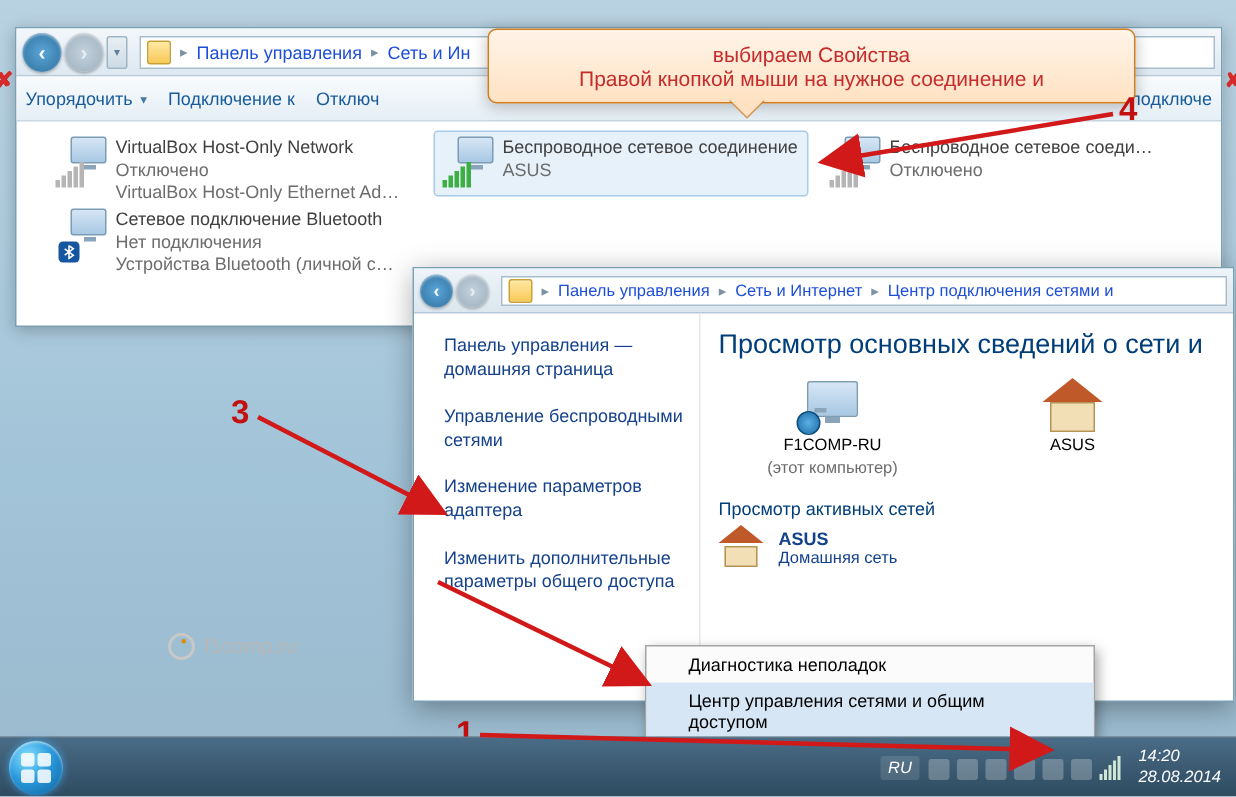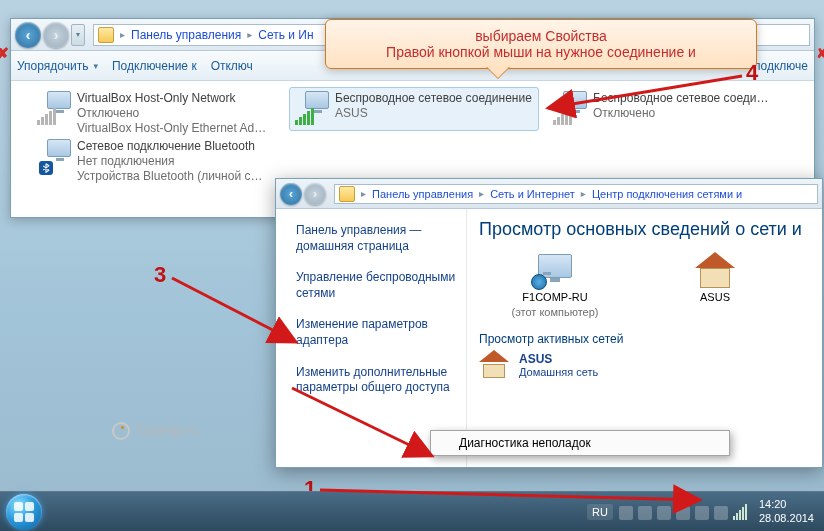--- a/index.html
+++ b/index.html
@@ -138,21 +138,21 @@
     display:flex; align-items:center; padding:0 6px; color:#fff; font-size:11px;
   }
   .start {
     width:36px;height:36px;border-radius:50%;
     background:radial-gradient(circle at 35% 30%, #85e0ff 0%, #2b9add 45%, #0b5f9b 100%);
     box-shadow:0 0 6px rgba(70,180,255,.7), inset 0 1px 2px rgba(255,255,255,.6);
     display:grid; grid-template:1fr 1fr/1fr 1fr; gap:2px; padding:8px;
   }
   .start span{background:rgba(255,255,255,.85);border-radius:2px;}
   .tb-space{flex:1;}
-  .tray{ display:flex; align-items:center; gap:6px; padding-right:4px;}
+  .tray{ display:flex; align-items:center; gap:6px; padding-right:4px;font-style:italic;}
   .tray .lang{ background:rgba(255,255,255,.12); padding:2px 5px; border-radius:2px;}
   .tray-icons{display:flex;gap:5px;align-items:flex-end;}
   .tico{width:14px;height:14px;opacity:.85;background:rgba(255,255,255,.3);border-radius:2px;}
   .wifi-ico{display:flex;gap:1px;align-items:flex-end;}
   .wifi-ico span{width:2px;background:#cfe6d4;}
   .wifi-ico span:nth-child(1){height:4px;} .wifi-ico span:nth-child(2){height:7px;}
   .wifi-ico span:nth-child(3){height:10px;} .wifi-ico span:nth-child(4){height:13px;}
   .wifi-ico span:nth-child(5){height:16px;}
   .clock{ text-align:left; line-height:1.2; padding-left:6px;}
 
@@ -326,20 +326,21 @@
           <div class="net-name">ASUS</div>
           <div class="net-sub">Домашняя сеть</div>
         </div>
       </div>
     </div>
   </div>
 </div>
 
 <div class="ctxmenu">
   <div>Диагностика неполадок</div>
+  <div class="hov">Центр управления сетями и общим доступом</div>
 </div>
 
 <div class="watermark">
   <span class="wm-ico"></span>
   <span>f1comp.ru</span>
 </div>
 
 <div class="taskbar">
   <div class="start">
       <span></span>

